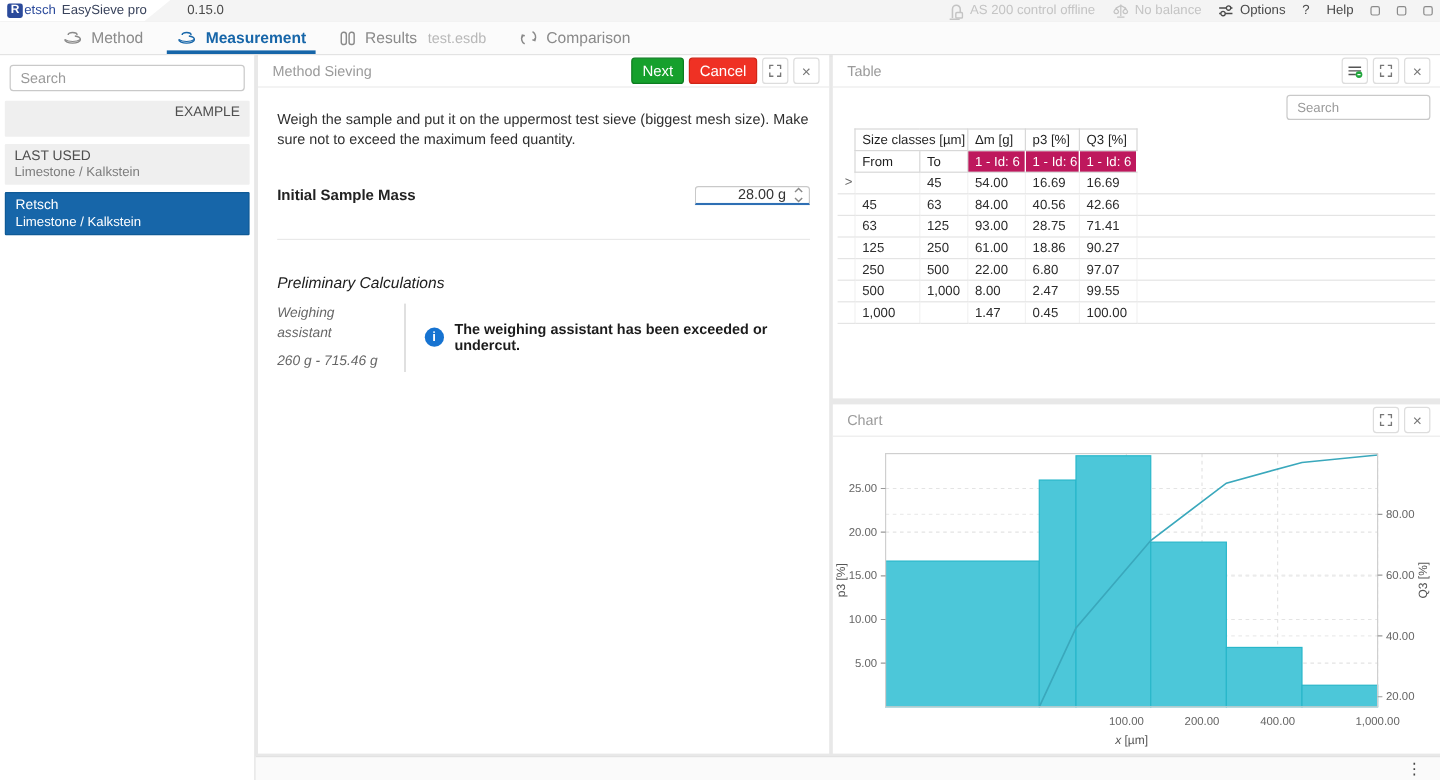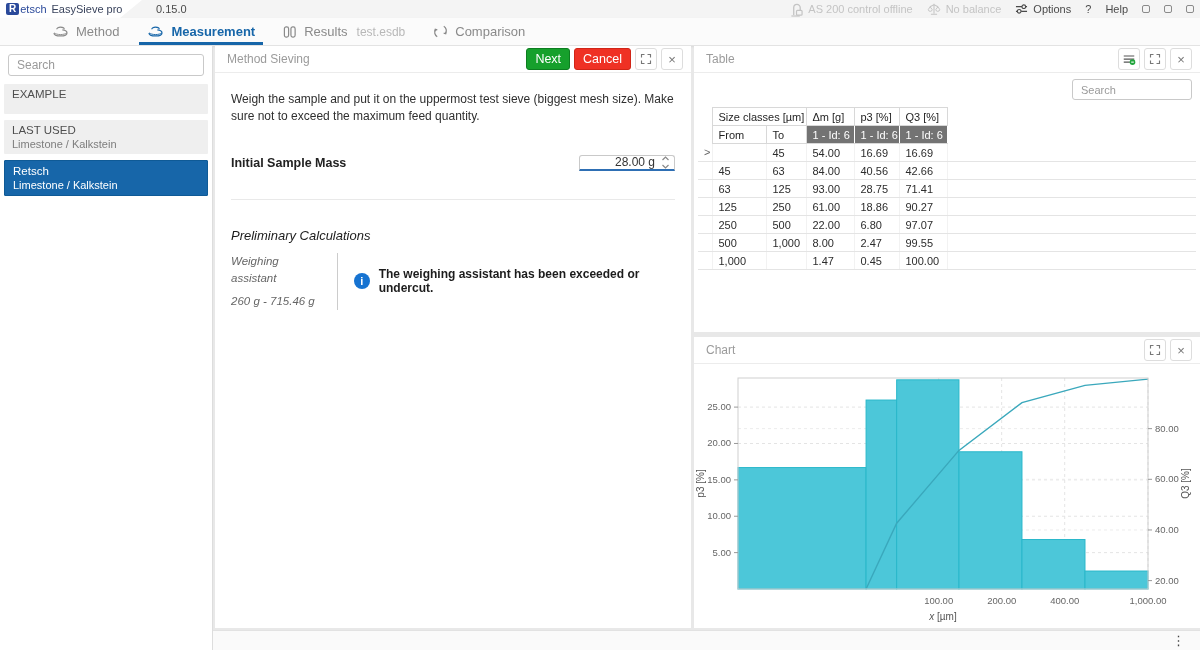--- a/index.html
+++ b/index.html
@@ -33,21 +33,21 @@
   .tab.active::after { content:""; position:absolute; left:6px; right:6px; bottom:0; height:3px; background:#1766a9; }
   .tab-file { color:#b8b8b8; font-size:12px; font-weight:normal; margin-left:2px; }
   .tab svg { flex:0 0 auto; }
   
   .sidebar { position:absolute; left:0; top:46px; width:213px; bottom:0; background:#fff; border-right:1px solid #ddd; }
   .sidebar .search { display:block; margin:8px; width:calc(100% - 16px); height:22px;
     border:1px solid #c9c9c9; border-radius:3px; padding:0 8px; font-size:12px; color:#333;
     font-family:"Liberation Sans",sans-serif; }
   .sidebar .search::placeholder { color:#9a9a9a; }
   .sb-item { margin:0 4px 6px 4px; padding:4px 8px; background:#efefef; border-radius:1px; }
-  .sb-item.tall { padding-bottom:14px; }
+  .sb-item.tall { padding-bottom:14px;text-align:right; }
   .sb-title { font-size:11.5px; color:#4f4f4f; }
   .sb-sub { font-size:11px; color:#7d7d7d; margin-top:2px; }
   .sb-item.selected { background:#1766a9; border:1px solid #0f5a96; }
   .sb-item.selected .sb-title, .sb-item.selected .sb-sub { color:#fff; }
   
   .panel { position:absolute; background:#fff; }
   .panel-head { height:27px; display:flex; align-items:center; padding:0 8px 0 12px; border-bottom:1px solid #ececec;gap:30px; }
   .panel-title { font-size:12px; color:#9b9b9b; }
   .panel-actions { margin-left:auto; display:flex; gap:4px; align-items:center; }
   .icon-btn { width:22px; height:22px; border:1px solid #ddd; border-radius:3px; background:#fff;
@@ -81,21 +81,21 @@
   .table-search-row { position:relative; height:34px; }
   .table-search { position:absolute; right:8px; top:6px; width:120px; height:21px;
     border:1px solid #c9c9c9; border-radius:3px; padding:0 8px; font-size:11px;
     font-family:"Liberation Sans",sans-serif; color:#333; }
   .table-search::placeholder { color:#9a9a9a; }
   table.data { border-collapse:collapse; font-size:11px; color:#2c2c2c; width:calc(100% - 8px); margin-left:4px; table-layout:fixed; }
   table.data th, table.data td { padding:2px 6px; text-align:left; height:18px; font-weight:normal; overflow:hidden; white-space:nowrap; }
   .hdr th { border:1px solid #d8d8d8; font-weight:bold; color:#1f1f1f;margin-top:28px; }
   .hdr th.nob, .sub th.nob { border:none; }
   .sub th { border:1px solid #d8d8d8; font-weight:bold; color:#1f1f1f; }
-  .sub th.id-cell { background:#737373; color:#fff; border:1px solid #fff; border-bottom:1px solid #d8d8d8; }
+  .sub th.id-cell { background:#be185d; color:#fff; border:1px solid #fff; border-bottom:1px solid #d8d8d8; }
   tr.row td { border-bottom:1px solid #e4e4e4; border-right:1px solid #f2f2f2; }
   tr.row td.nob { border-right:none; }
   td.marker { color:#666; text-align:center; padding:2px 2px; }
   
   .chart-panel { left:694px; top:337px; width:506px; height:291px; }
   
   .bottom-strip { position:absolute; left:213px; right:0; bottom:0; height:20px; background:#fafafa;
     border-top:1px solid #e2e2e2; display:flex; align-items:center; justify-content:flex-end; padding-right:14px; }
   .more-dots { font-size:13px; color:#444; letter-spacing:1px; }
 </style>

